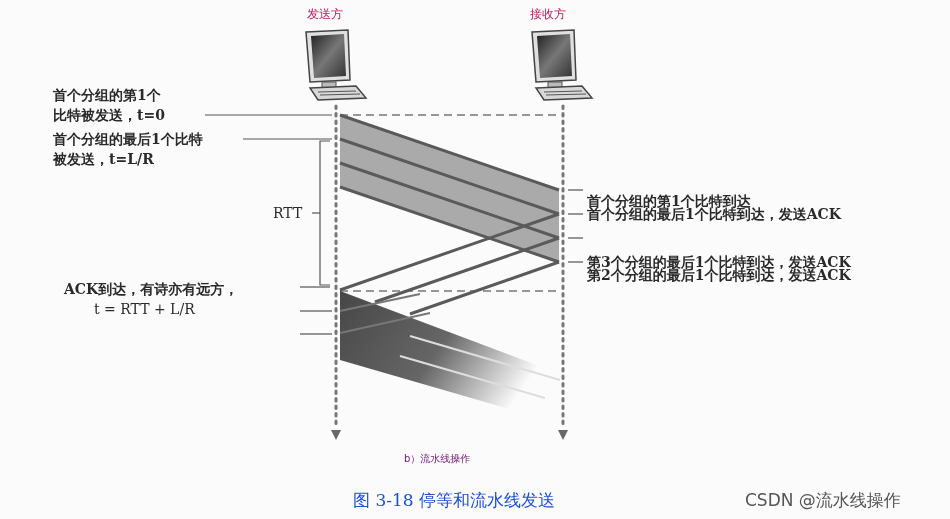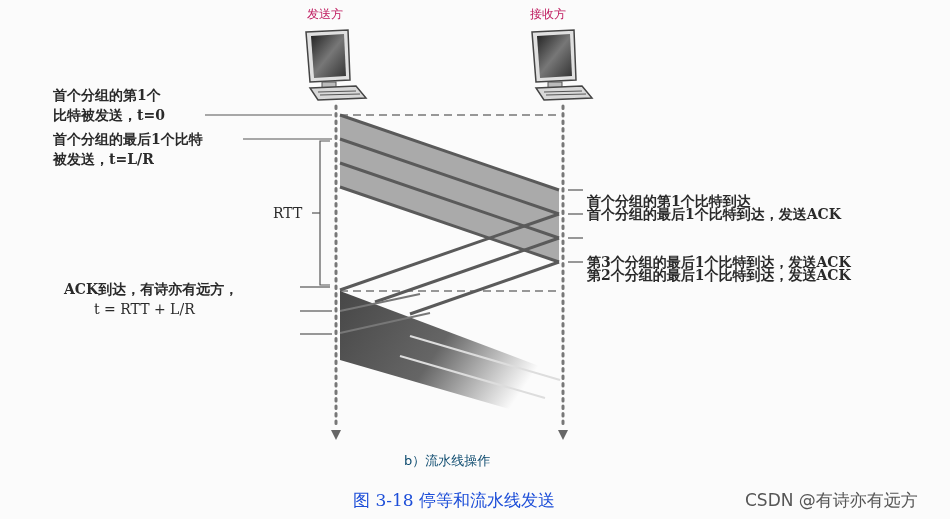--- a/index.html
+++ b/index.html
@@ -2,21 +2,21 @@
 <html><head>
 <meta charset="utf-8">
 <style>
   html, body { margin: 0; padding: 0; }
   body { width: 950px; height: 519px; background: #fbfbfb; position: relative; overflow: hidden;
          font-family: "DejaVu Serif", "Liberation Serif", serif; color: #222; }
   .abs { position: absolute; }
   .lbl { font-size: 14px; line-height: 18px; white-space: nowrap; color: #2a2a2a; font-weight: bold; }
   .head { font-size: 12px; font-family: "DejaVu Sans", sans-serif; color: #be185d; }
   .caption { font-size: 17px; color: #1d4ed8; font-family: "DejaVu Serif", serif; }
-  .sub { font-size: 13px; color: #0c4a6e; font-family: "DejaVu Sans", sans-serif; }
+  .sub { font-size: 10px; color: #701a75; font-family: "DejaVu Sans", sans-serif; }
   .watermark { font-size: 17px; color: #555; font-family: "DejaVu Sans", sans-serif; }
   svg { position: absolute; left: 0; top: 0; }
 </style>
 </head>
 <body>
 
 <svg width="950" height="519">
   <defs>
     <linearGradient id="fade" x1="0" y1="0" x2="1" y2="0.4">
       <stop offset="0" stop-color="#333"></stop>
@@ -97,13 +97,13 @@
 <div class="abs lbl" style="left:64px;top:280px;">ACK到达，有诗亦有远方，</div>
 <div class="abs lbl" style="left:64px;top:300px;font-weight:normal;margin-left:30px;">t = RTT + L/R</div>
 
 <div class="abs lbl" style="left:587px;top:192px;">首个分组的第1个比特到达</div>
 <div class="abs lbl" style="left:587px;top:205px;">首个分组的最后1个比特到达，发送ACK</div>
 <div class="abs lbl" style="left:587px;top:245px;margin-top:21px;">第2个分组的最后1个比特到达，发送ACK</div>
 <div class="abs lbl" style="left:587px;top:253px;">第3个分组的最后1个比特到达，发送ACK</div>
 
 <div class="abs sub" style="left:404px;top:452px;">b）流水线操作</div>
 <div class="abs caption" style="left:353px;top:489px;">图 3-18   停等和流水线发送</div>
-<div class="abs watermark" style="left:745px;top:489px;">CSDN @有诗亦有远方</div>
+<div class="abs watermark" style="left:745px;top:489px;">CSDN @流水线操作</div>
 
 </body></html>

